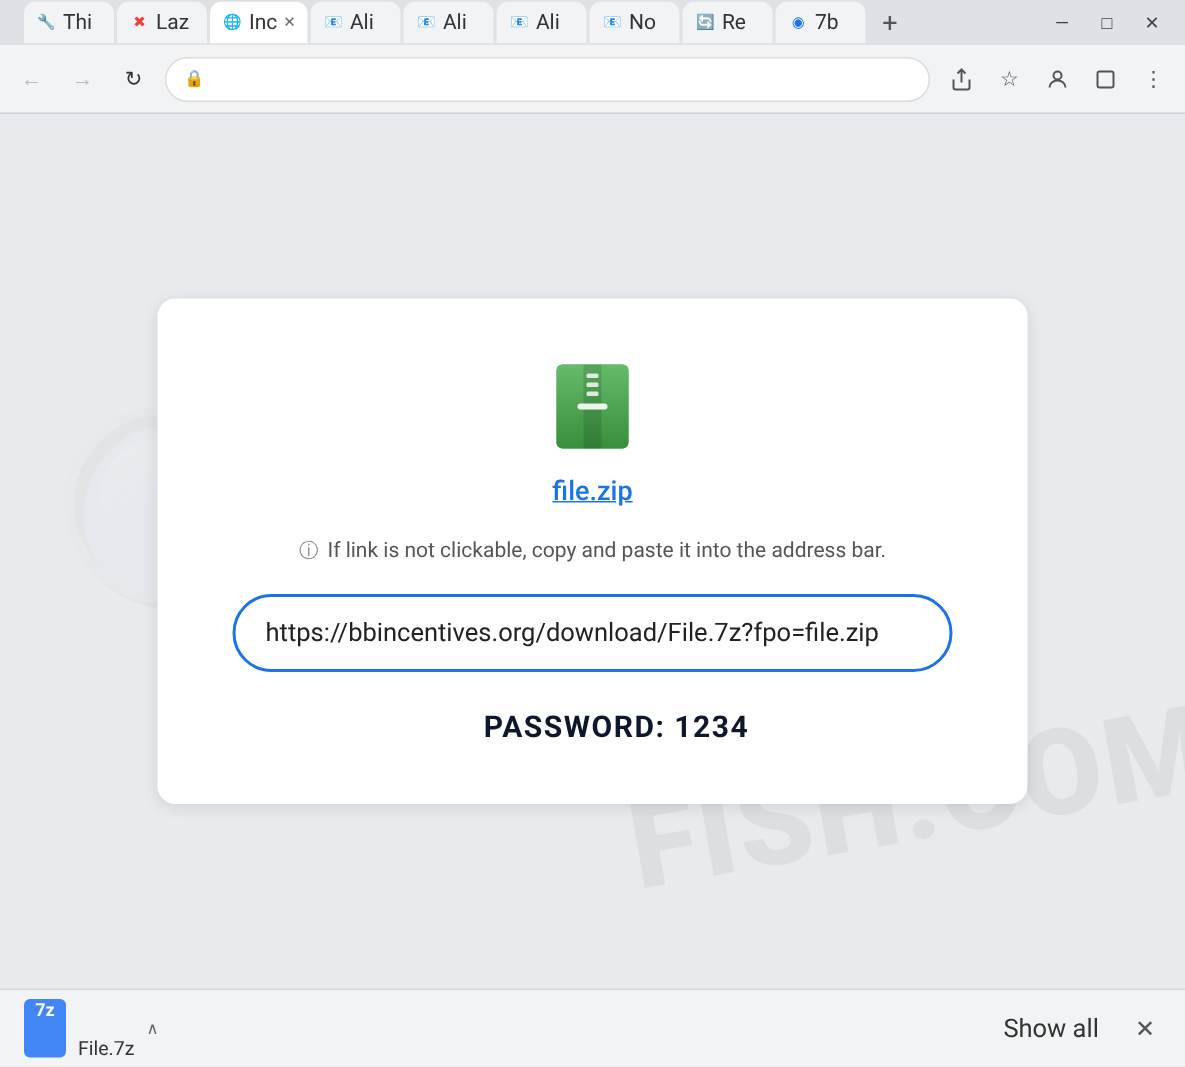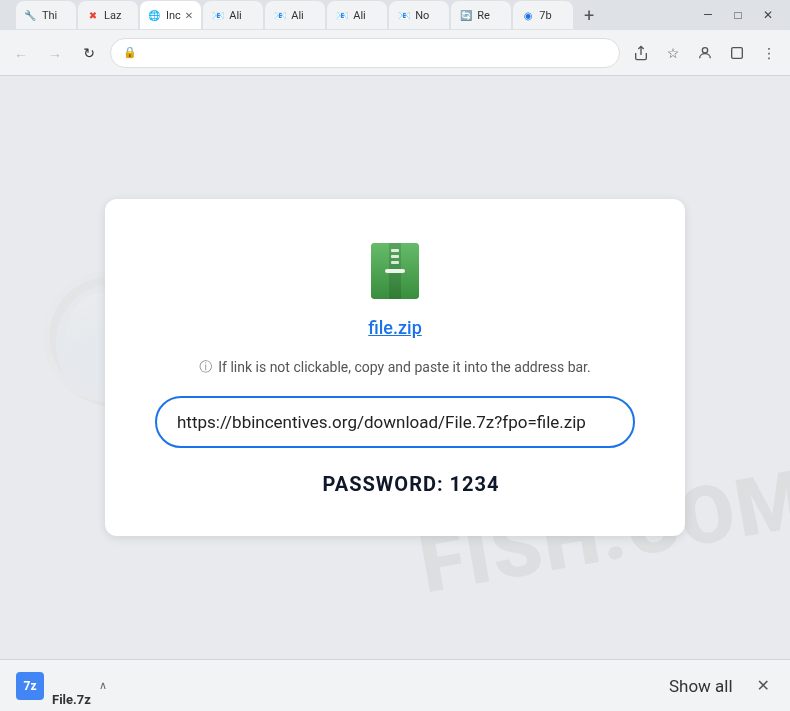--- a/index.html
+++ b/index.html
@@ -233,33 +233,33 @@
     .download-item {
       display: flex;
       align-items: center;
       gap: 8px;
       font-size: 12px;
       color: #333;
     }
 
     .download-icon {
       width: 28px;
-      height: 28px;
+      height: 39px;
       background: #4285f4;
       border-radius: 4px;
       display: flex;
-      align-items: center;
+      align-items: flex-start;
       justify-content: center;
       font-size: 14px;
     }
 
     .download-name {
       font-size: 13px;
       color: #333;
-      font-weight: 700;
+      font-weight: 400;
       margin-top: 27px;
     }
 
     .download-expand {
       font-size: 11px;
       color: #666;
       cursor: pointer;
     }
 
     .download-spacer {
@@ -324,21 +324,21 @@
       align-items: center;
       justify-content: center;
       flex-shrink: 0;
     }
 
     .chrome-tab .tab-text {
       flex: 1;
       overflow: hidden;
       text-overflow: ellipsis;
       white-space: nowrap;
-      font-size: 11px;
+      font-size: 14px;
     }
 
     .chrome-tab .close-x {
       font-size: 10px;
       color: #666;
       flex-shrink: 0;
     }
 
     .win-controls {
       display: flex;

